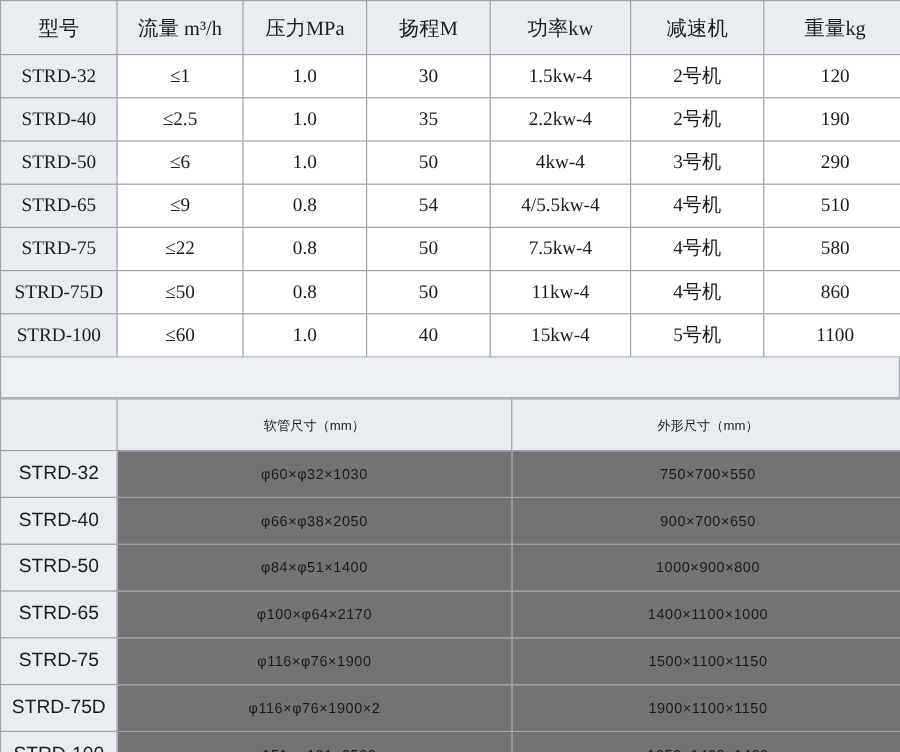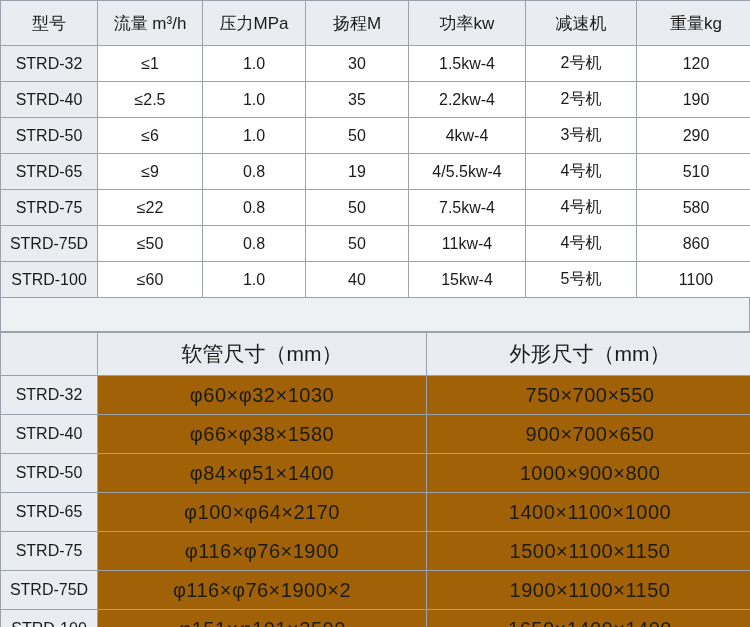--- a/index.html
+++ b/index.html
@@ -30,21 +30,21 @@
     border: 1px solid #9aa3ab;
     text-align: center;
     vertical-align: middle;
     font-weight: normal;
     font-size: 16px;
     padding: 0;
     background: #ffffff;
     white-space: nowrap;
   }
   
-  .t1 td { height: 35px; }
+  .t1 td { height: 35px; font-family: Liberation Serif, serif; }
   .t1 tr.head td { height: 44px; font-size: 17px; }
   .t1 tr.head td, .t1 td.modelcell { background: #e9edf1; }
   .t1 td.modelcell { font-size: 16px; }
 
   
   .spacer-band {
     height: 34px;
     width: 750px;
     background: #ffffff;
     border-left: 1px solid #9aa3ab;
@@ -52,27 +52,27 @@
     border-bottom: 1px solid #9aa3ab;
     box-sizing: border-box;
     background: #eef1f4;
   }
 
   table.t2 { border-collapse: collapse; width: 750px; table-layout: fixed; }
   table.t2 td {
     border: 1px solid #9aa3ab;
     text-align: center;
     vertical-align: middle;
-    font-size: 20px;
+    font-size: 12px;
     padding: 0;
     height: 38px;
-    background: #a16207;
+    background: #737373;
     white-space: nowrap;
   }
-  table.t2 tr.head2 td { height: 42px; background: #e9edf1; font-size: 21px; }
+  table.t2 tr.head2 td { height: 42px; background: #e9edf1; font-size: 11px; }
   table.t2 td.modelcell2 { background: #e9edf1; font-size: 16px; }
   .dim { letter-spacing: 0.5px; }
 </style>
 </head>
 <body>
 
 <div class="sheet">
 
   <table class="spec t1">
     <tbody>
@@ -110,21 +110,21 @@
         <td>1.0</td>
         <td>50</td>
         <td>4kw-4</td>
         <td>3号机</td>
         <td>290</td>
       </tr>
       <tr>
         <td class="modelcell">STRD-65</td>
         <td>≤9</td>
         <td>0.8</td>
-        <td>19</td>
+        <td>54</td>
         <td>4/5.5kw-4</td>
         <td>4号机</td>
         <td>510</td>
       </tr>
       <tr>
         <td class="modelcell">STRD-75</td>
         <td>≤22</td>
         <td>0.8</td>
         <td>50</td>
         <td>7.5kw-4</td>
@@ -161,21 +161,21 @@
         <td style="width:328px">软管尺寸（mm）</td>
         <td style="width:326px">外形尺寸（mm）</td>
       </tr>
       <tr>
         <td class="modelcell2">STRD-32</td>
         <td class="dim">φ60×φ32×1030</td>
         <td class="dim">750×700×550</td>
       </tr>
       <tr>
         <td class="modelcell2">STRD-40</td>
-        <td class="dim">φ66×φ38×1580</td>
+        <td class="dim">φ66×φ38×2050</td>
         <td class="dim">900×700×650</td>
       </tr>
       <tr>
         <td class="modelcell2">STRD-50</td>
         <td class="dim">φ84×φ51×1400</td>
         <td class="dim">1000×900×800</td>
       </tr>
       <tr>
         <td class="modelcell2">STRD-65</td>
         <td class="dim">φ100×φ64×2170</td>

